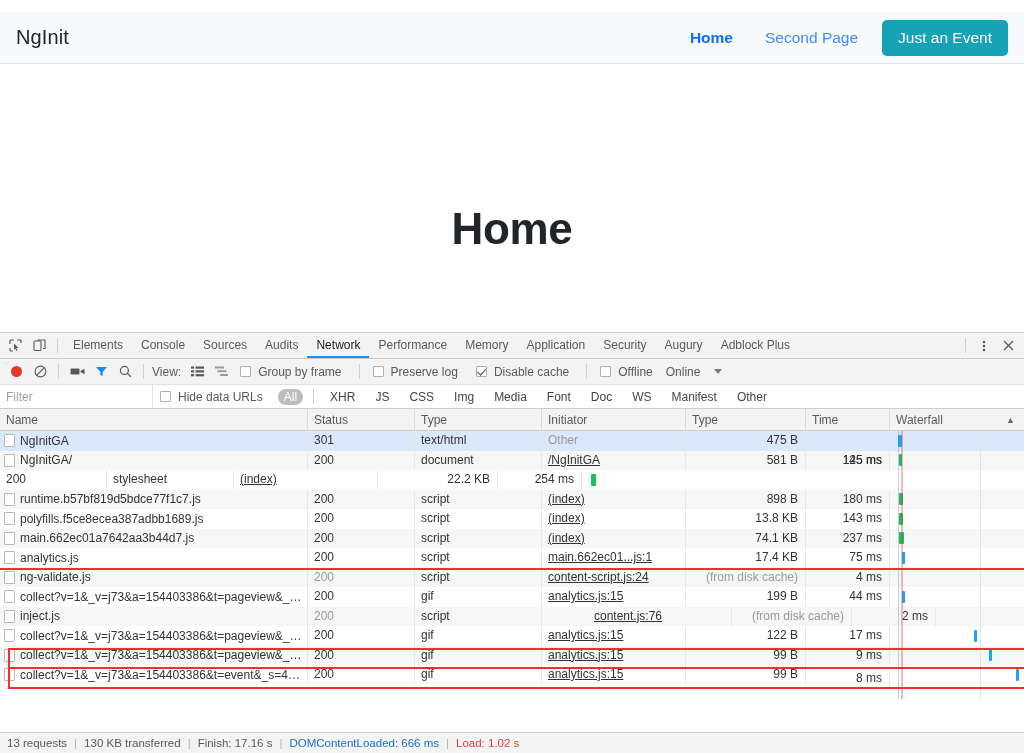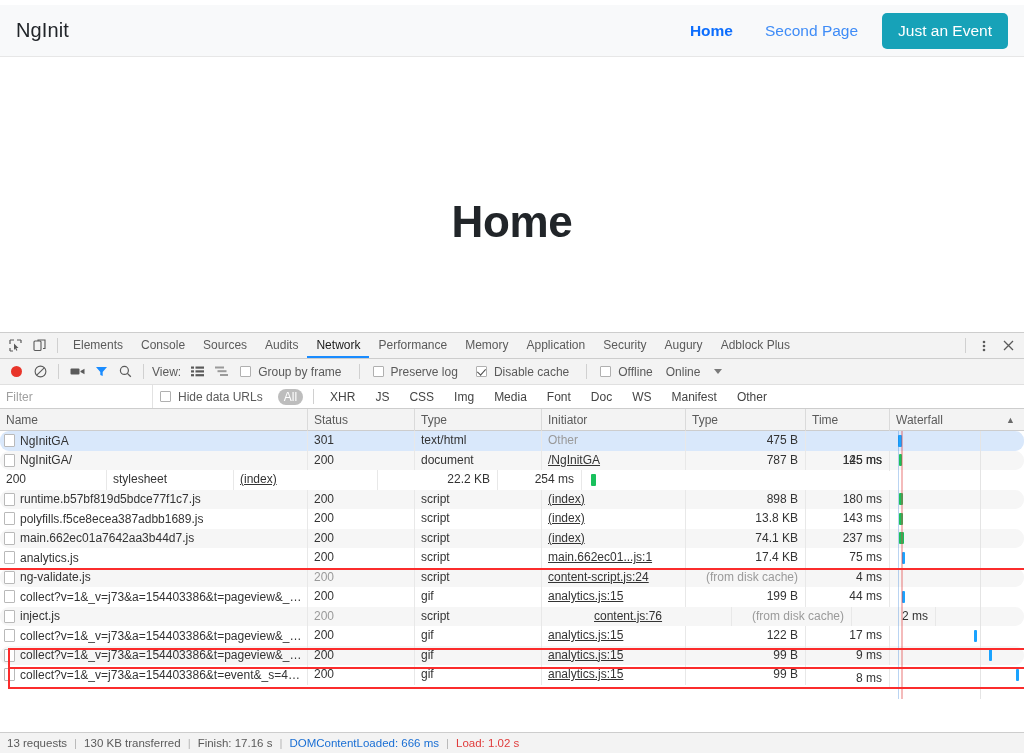--- a/index.html
+++ b/index.html
@@ -5,21 +5,21 @@
   * { box-sizing: border-box; margin:0; padding:0; }
   html,body { width:1024px; height:753px; overflow:hidden; }
   body {
     font-family: "Liberation Sans", sans-serif;
     background:#ffffff;
     color:#222;
     -webkit-font-smoothing: antialiased;
   }
 
   
-  #app-area { position:absolute; left:0; top:5px; width:1024px; height:332px; background:#fff; }
+  #app-area { position:absolute; left:0; top:12px; width:1024px; height:332px; background:#fff; }
 
   .navbar {
     position:absolute; left:0; top:0; width:1024px; height:52px;
     background:#f8f9fa; border-bottom:1px solid #e7e7e7;
     display:flex; align-items:center; padding:0 16px;
   }
   .brand { font-size:20px; color:#212529; font-weight:400; letter-spacing:.1px; }
   .nav-right { margin-left:auto; display:flex; align-items:center; gap:0; }
   .nav-link {
     font-size:15.5px; color:#3f8cf7; padding:0 16px; text-decoration:none; white-space:nowrap;
@@ -96,21 +96,21 @@
   .type-list .pill { margin:0 4px; }
 
   
   .dt-table { position:relative; width:1024px; }
   .thead {
     display:flex; height:22px; align-items:center; background:#f3f3f3;
     border-bottom:1px solid #cdcdcd; font-size:12px; color:#5a5a5a;
   }
   .th { padding-left:6px; height:22px; line-height:22px; border-right:1px solid #dadada; overflow:hidden; white-space:nowrap;}
   .rowsbox { position:relative; height:268px; overflow:hidden; }
-  .row { display:flex; height:19.5px; align-items:center; font-size:12px; color:#333;border-radius:9px; }
+  .row { display:flex; height:19.5px; align-items:center; font-size:12px; color:#333; }
   .row.odd { background:#f6f6f6;justify-content:flex-end; }
   .row.sel { background:#d9e8fb; }
   .cell { padding-left:6px; height:19.5px; line-height:19.5px; border-right:1px solid #e8e8e8; overflow:hidden; white-space:nowrap; text-overflow:ellipsis; }
   .cell.num { text-align:right; padding-right:7px; padding-left:0; }
   .cell.dim { color:#9a9a9a; }
   .link { color:#333; text-decoration:underline; }
   .fav {
     width:11px; height:13px; border:1px solid #b9b9b9; background:#fff; flex:0 0 auto;
     margin:0 5px 0 4px; border-radius:1px;
   }
@@ -327,21 +327,21 @@
           </div>
         </div>
         <div class="row odd">
           <div class="namecell" style="width: 308px;">
             <span class="fav doc"></span>
             <span class="nametext">NgInitGA/</span>
           </div>
           <div class="cell" style="width: 107px;">200</div>
           <div class="cell" style="width: 127px;">document</div>
           <div class="cell" style="width: 144px;"><span class="link">/NgInitGA</span></div>
-          <div class="cell num" style="width: 120px;">787 B</div>
+          <div class="cell num" style="width: 120px;">581 B</div>
           <div class="cell num" style="width: 84px;">145 ms</div>
           <div class="wf">
             <div class="wfbar" style="left: 9px; width: 3px; background: rgb(24, 192, 92);"></div>
           </div>
         </div>
         <div class="row">
           <div class="cell" style="width: 107px;">200</div>
           <div class="cell" style="width: 127px;">stylesheet</div>
           <div class="cell" style="width: 144px;"><span class="link">(index)</span></div>
           <div class="cell num" style="width: 120px;">22.2 KB</div>

